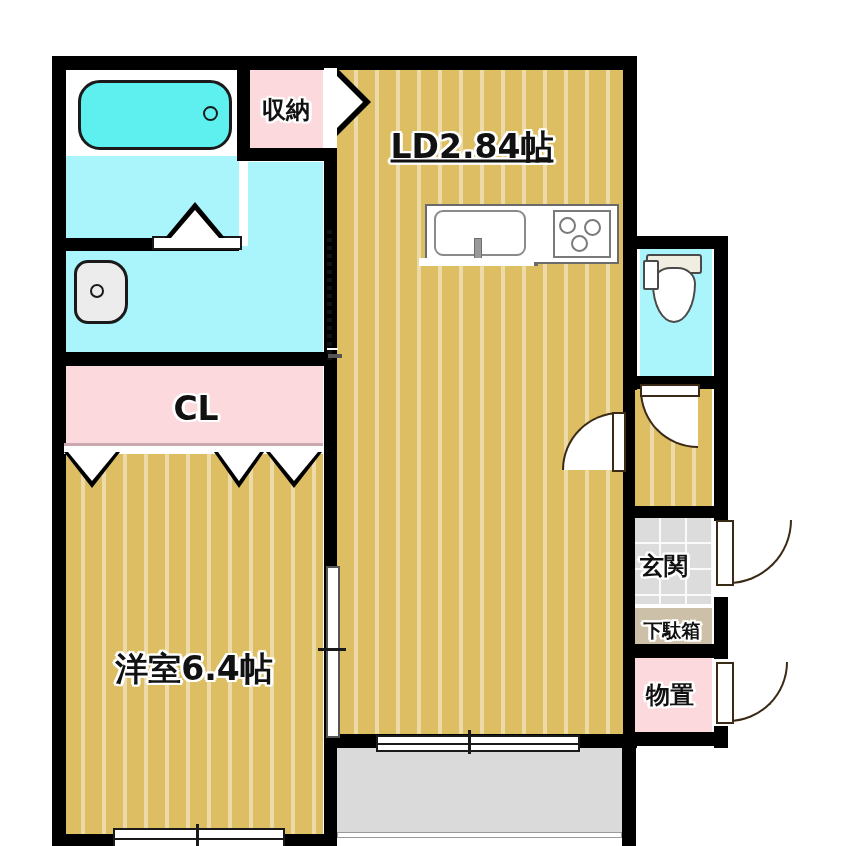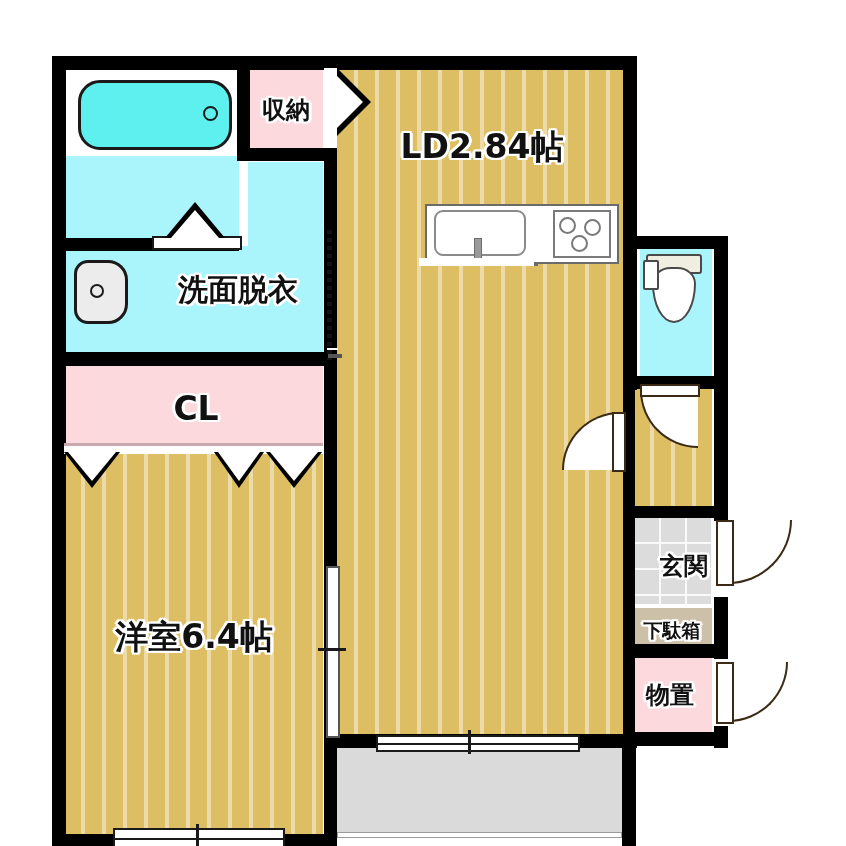--- a/index.html
+++ b/index.html
@@ -334,29 +334,28 @@
   <div class="door-leaf" style="left:716px; top:630px; width:14px; height:58px;"></div>
 
   <div class="window" style="left:376px; top:703px; width:200px; height:13px;"></div>
   <div class="win-mull" style="left:468px; top:698px; width:3px; height:24px;"></div>
 
   <div class="window" style="left:113px; top:796px; width:168px; height:18px;"></div>
   <div class="win-mull" style="left:196px; top:792px; width:3px; height:26px;"></div>
 
   <div class="label lbl-sm" style="left:286px; top:78px;">収納</div>
 
-  <div class="label lbl-mid" style="left:238px; top:258px;">洗面脱衣</div>
-
-  <div class="label lbl-big" style="left:482px; top:114px;">LD2.84帖</div>
+
+  <div class="label lbl-big" style="left:472px; top:114px;text-decoration:underline;">LD2.84帖</div>
 
 
   <div class="label lbl-big" style="left:196px; top:376px;">CL</div>
 
-  <div class="label lbl-room" style="left:194px; top:604px;">洋室6.4帖</div>
-
-  <div class="label lbl-sm" style="left:684px; top:534px;">玄関</div>
+  <div class="label lbl-room" style="left:194px; top:636px;">洋室6.4帖</div>
+
+  <div class="label lbl-sm" style="left:664px; top:534px;">玄関</div>
 
   <div class="label lbl-xs" style="left:672px; top:598px;">下駄箱</div>
 
   <div class="label lbl-sm" style="left:670px; top:663px;">物置</div>
 
 
 </div>
 
 </body></html>

